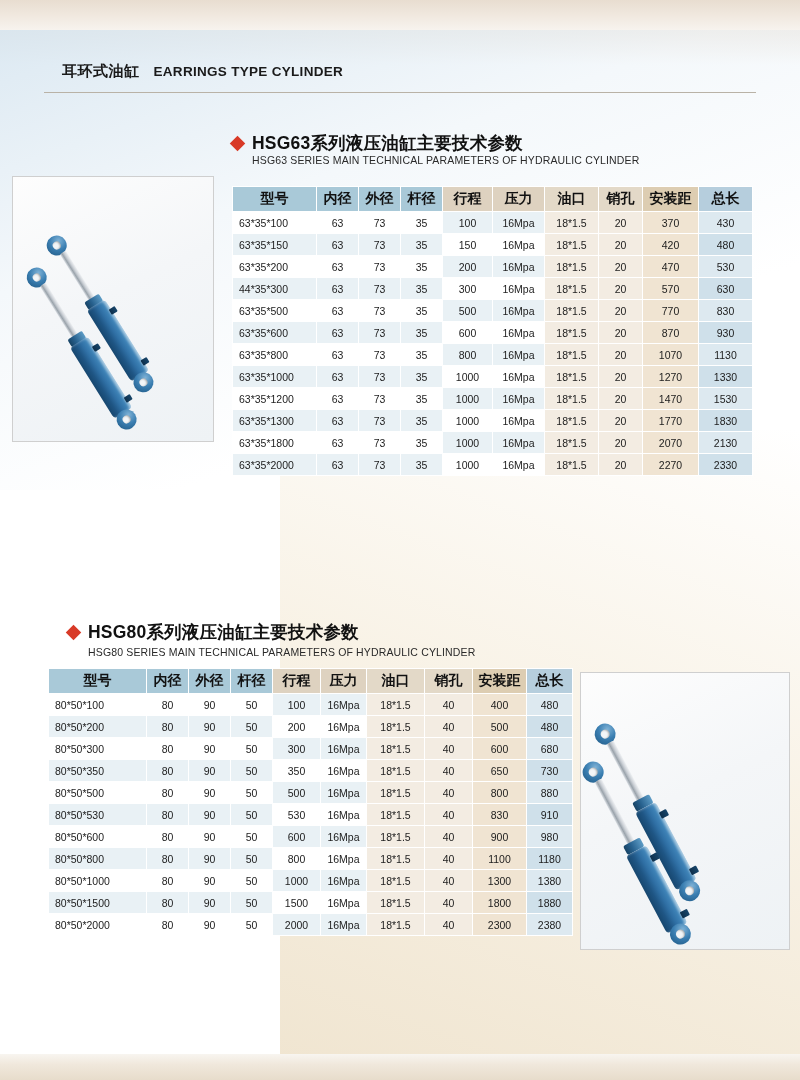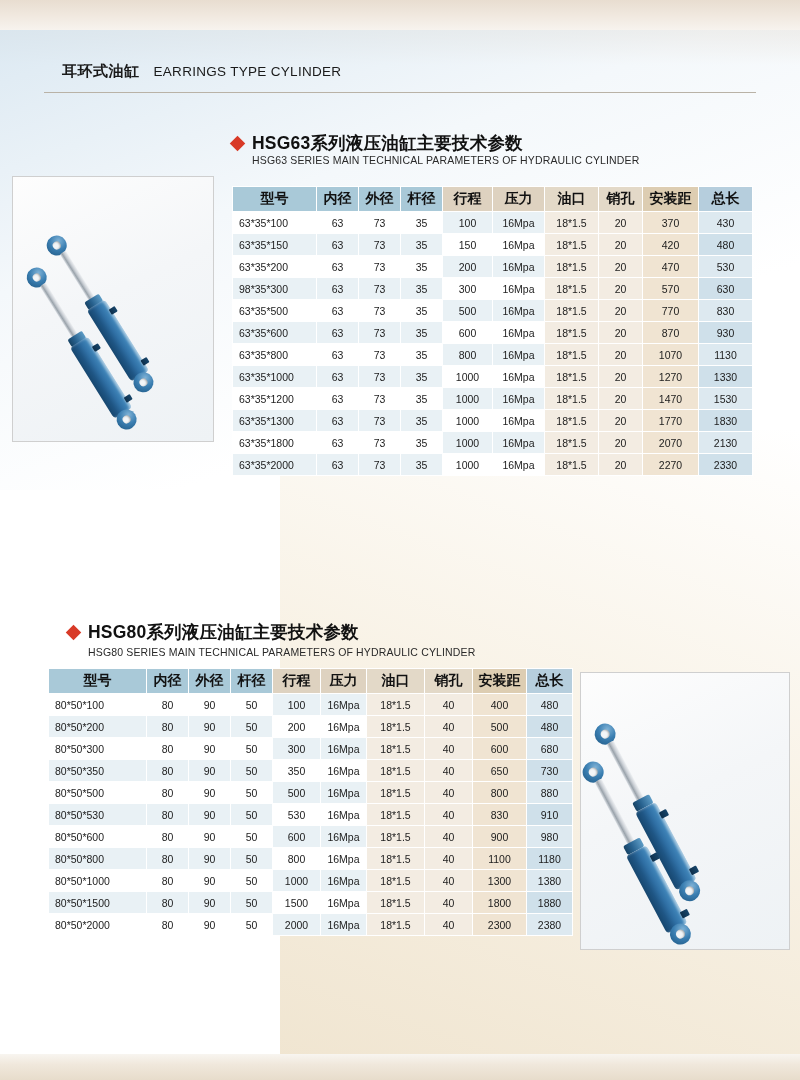--- a/index.html
+++ b/index.html
@@ -56,21 +56,21 @@
     gap: 14px;
   }
   .page-header .cn {
     font-size: 15px;
     font-weight: bold;
     color: #1a1a1a;
     letter-spacing: 0.5px;
   }
   .page-header .en {
     font-size: 13.5px;
-    font-weight: normal;
+    font-weight: bold;
     color: #1a1a1a;
     letter-spacing: 0.3px;
   }
   .header-rule {
     position: absolute;
     left: 44px; top: 92px;
     width: 712px; height: 1px;
     background: #b9b2a6;
   }
 
@@ -300,21 +300,21 @@
           <td class="c-white">73</td>
           <td class="c-white">35</td>
           <td class="c-blue">200</td>
           <td class="c-blue">16Mpa</td>
           <td class="c-beige">18*1.5</td>
           <td class="c-beige">20</td>
           <td class="c-tan">470</td>
           <td class="c-blue2">530</td>
         </tr>
         <tr>
-          <td class="c-blue" style="text-align: left; padding-left: 6px;">98*35*300</td>
+          <td class="c-blue" style="text-align: left; padding-left: 6px;">44*35*300</td>
           <td class="c-blue">63</td>
           <td class="c-blue">73</td>
           <td class="c-blue">35</td>
           <td class="c-white">300</td>
           <td class="c-white">16Mpa</td>
           <td class="c-beige">18*1.5</td>
           <td class="c-beige">20</td>
           <td class="c-tan">570</td>
           <td class="c-bluedeep">630</td>
         </tr>

